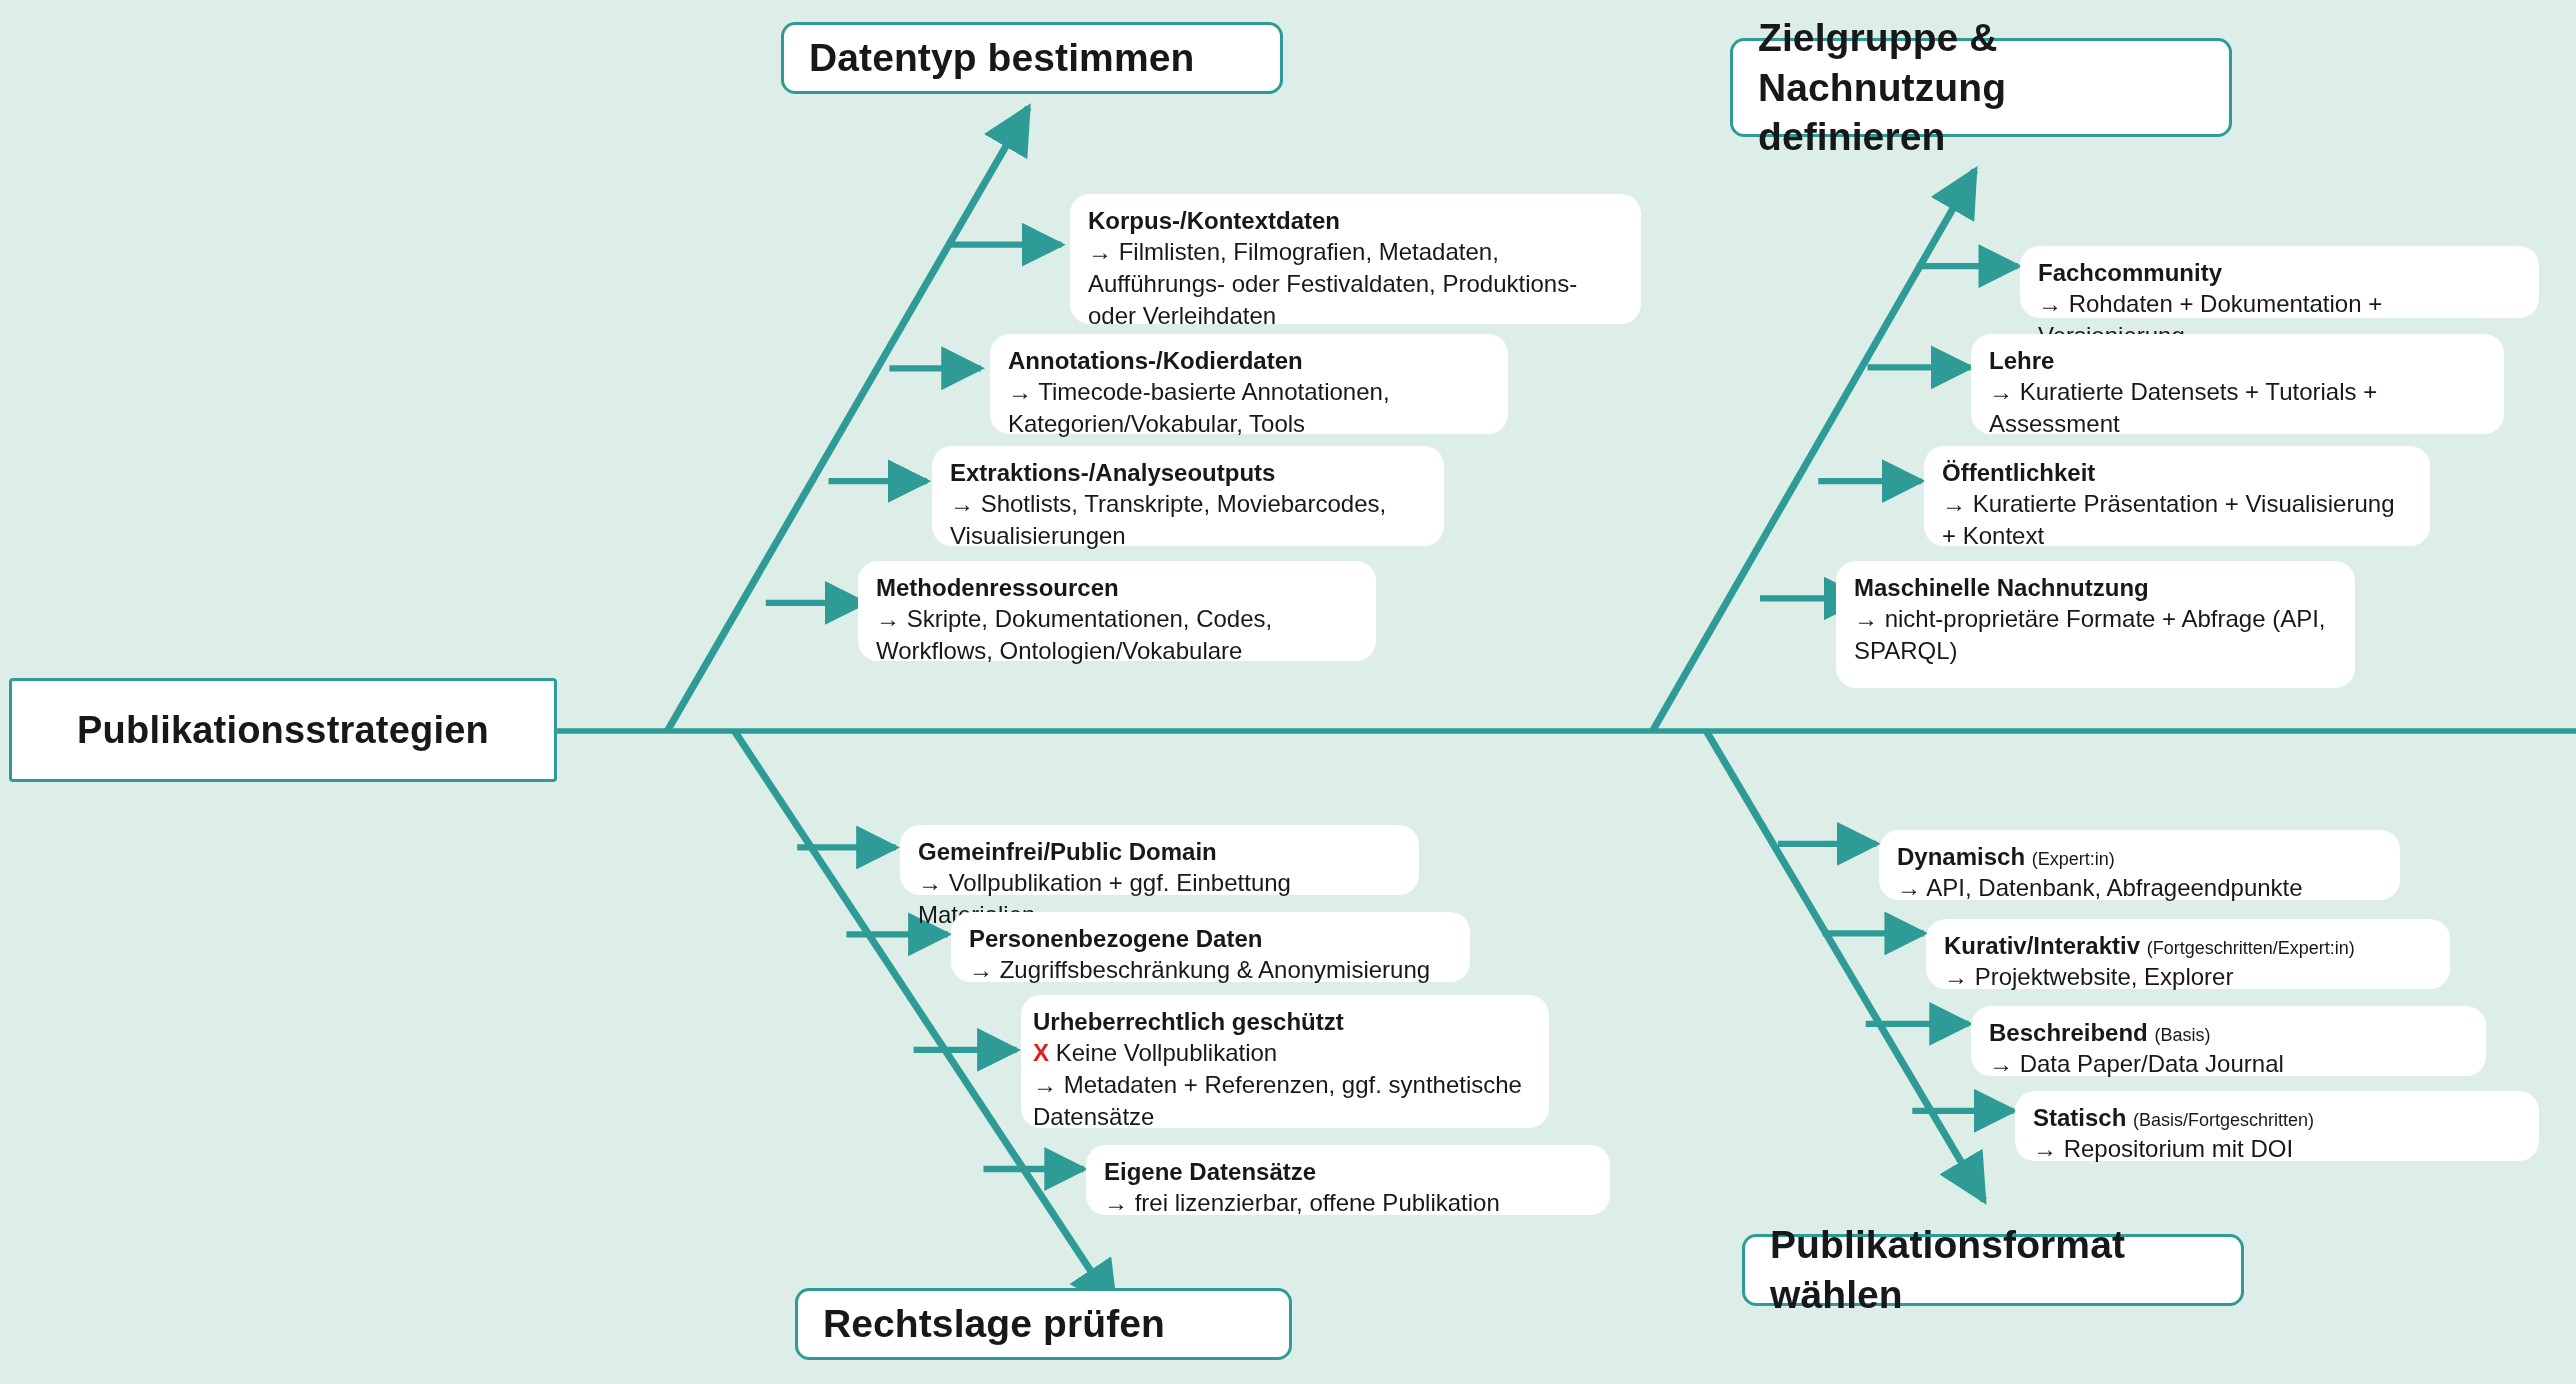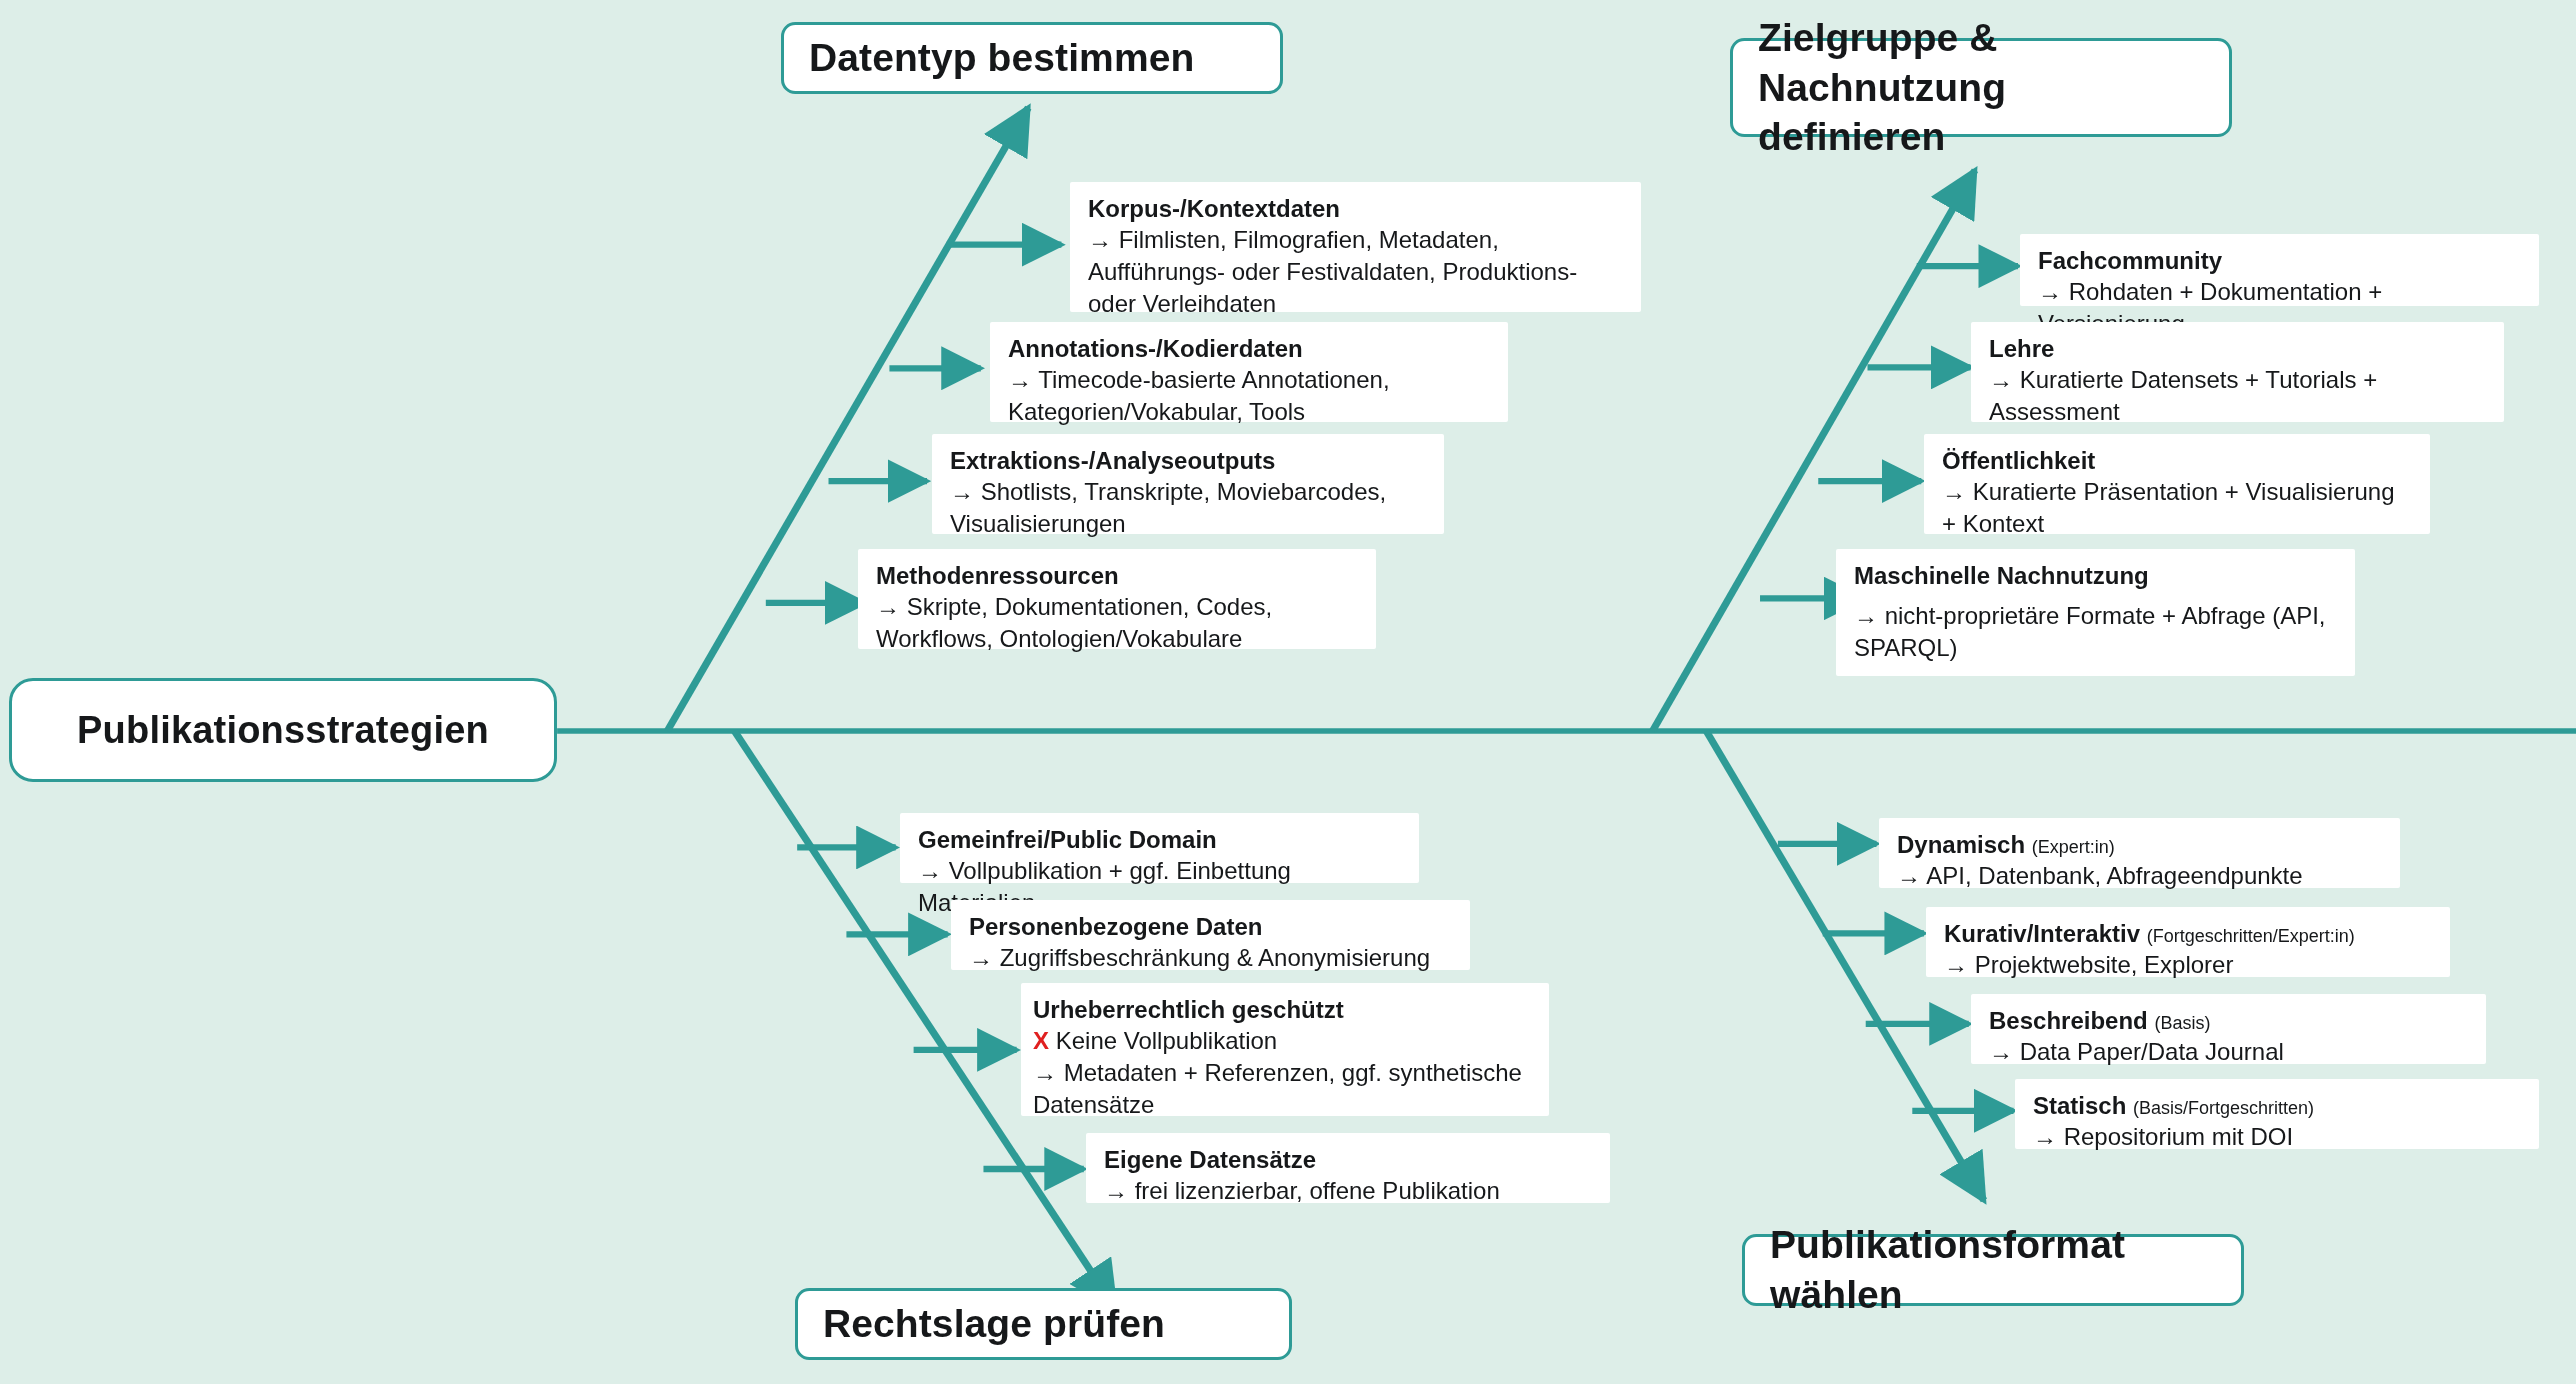--- a/index.html
+++ b/index.html
@@ -35,26 +35,27 @@
   .cat-label {
     font-size: 39px;
     font-weight: bold;
     color: #16181a;
     line-height: 1.28;
     letter-spacing: 0.1px;
   }
   .cause-box {
     position: absolute;
     background: #ffffff;
-    border-radius: 2px;
+    border-radius: 20px;
     box-sizing: border-box;
     padding: 10.7px 18px 12.5px 18px;
     display: flex;
     flex-direction: column;
-    justify-content: space-between;
+    justify-content: flex-start;
+    margin-top: 12px;
   }
   .cause-title {
     font-size: 24px;
     font-weight: bold;
     color: #16181a;
     line-height: 1.3;
     white-space: nowrap;
   }
   .cause-qual {
     font-size: 18px;
@@ -68,21 +69,21 @@
     line-height: 1.33;
   }
   .warn-mark {
     color: #e02020;
     font-weight: bold;
   }
   .head-box {
     position: absolute;
     background: #ffffff;
     border: 3.6px solid #2e9b96;
-    border-radius: 24px;
+    border-radius: 4px;
     box-sizing: border-box;
     display: flex;
     align-items: center;
     justify-content: center;
   }
   .head-label {
     font-size: 38px;
     font-weight: bold;
     color: #16181a;
     letter-spacing: 0.2px;

